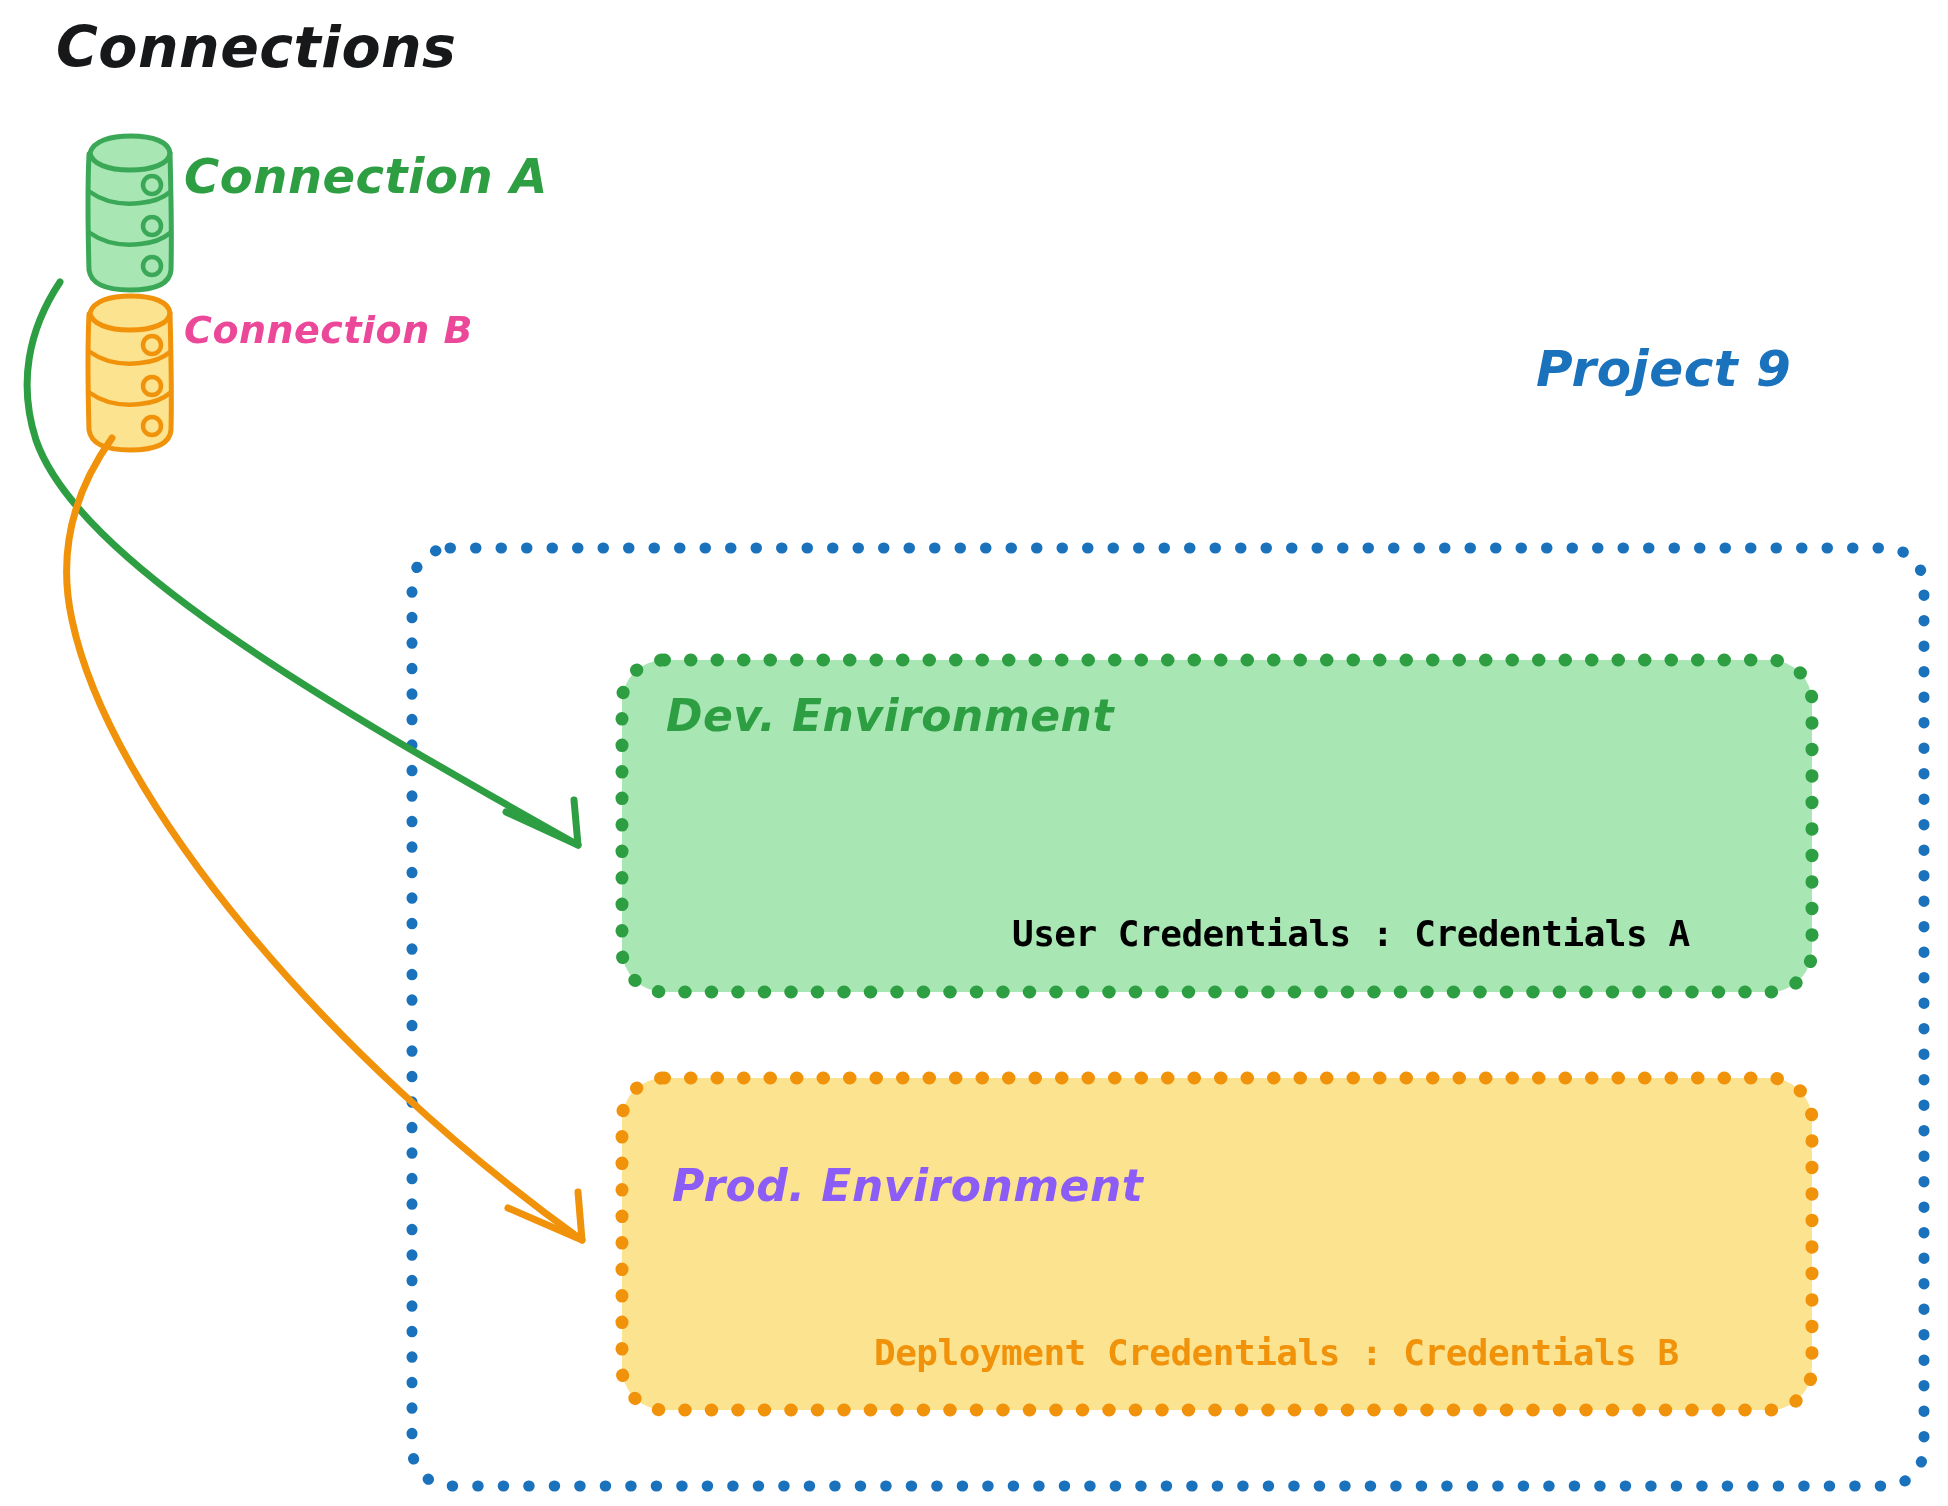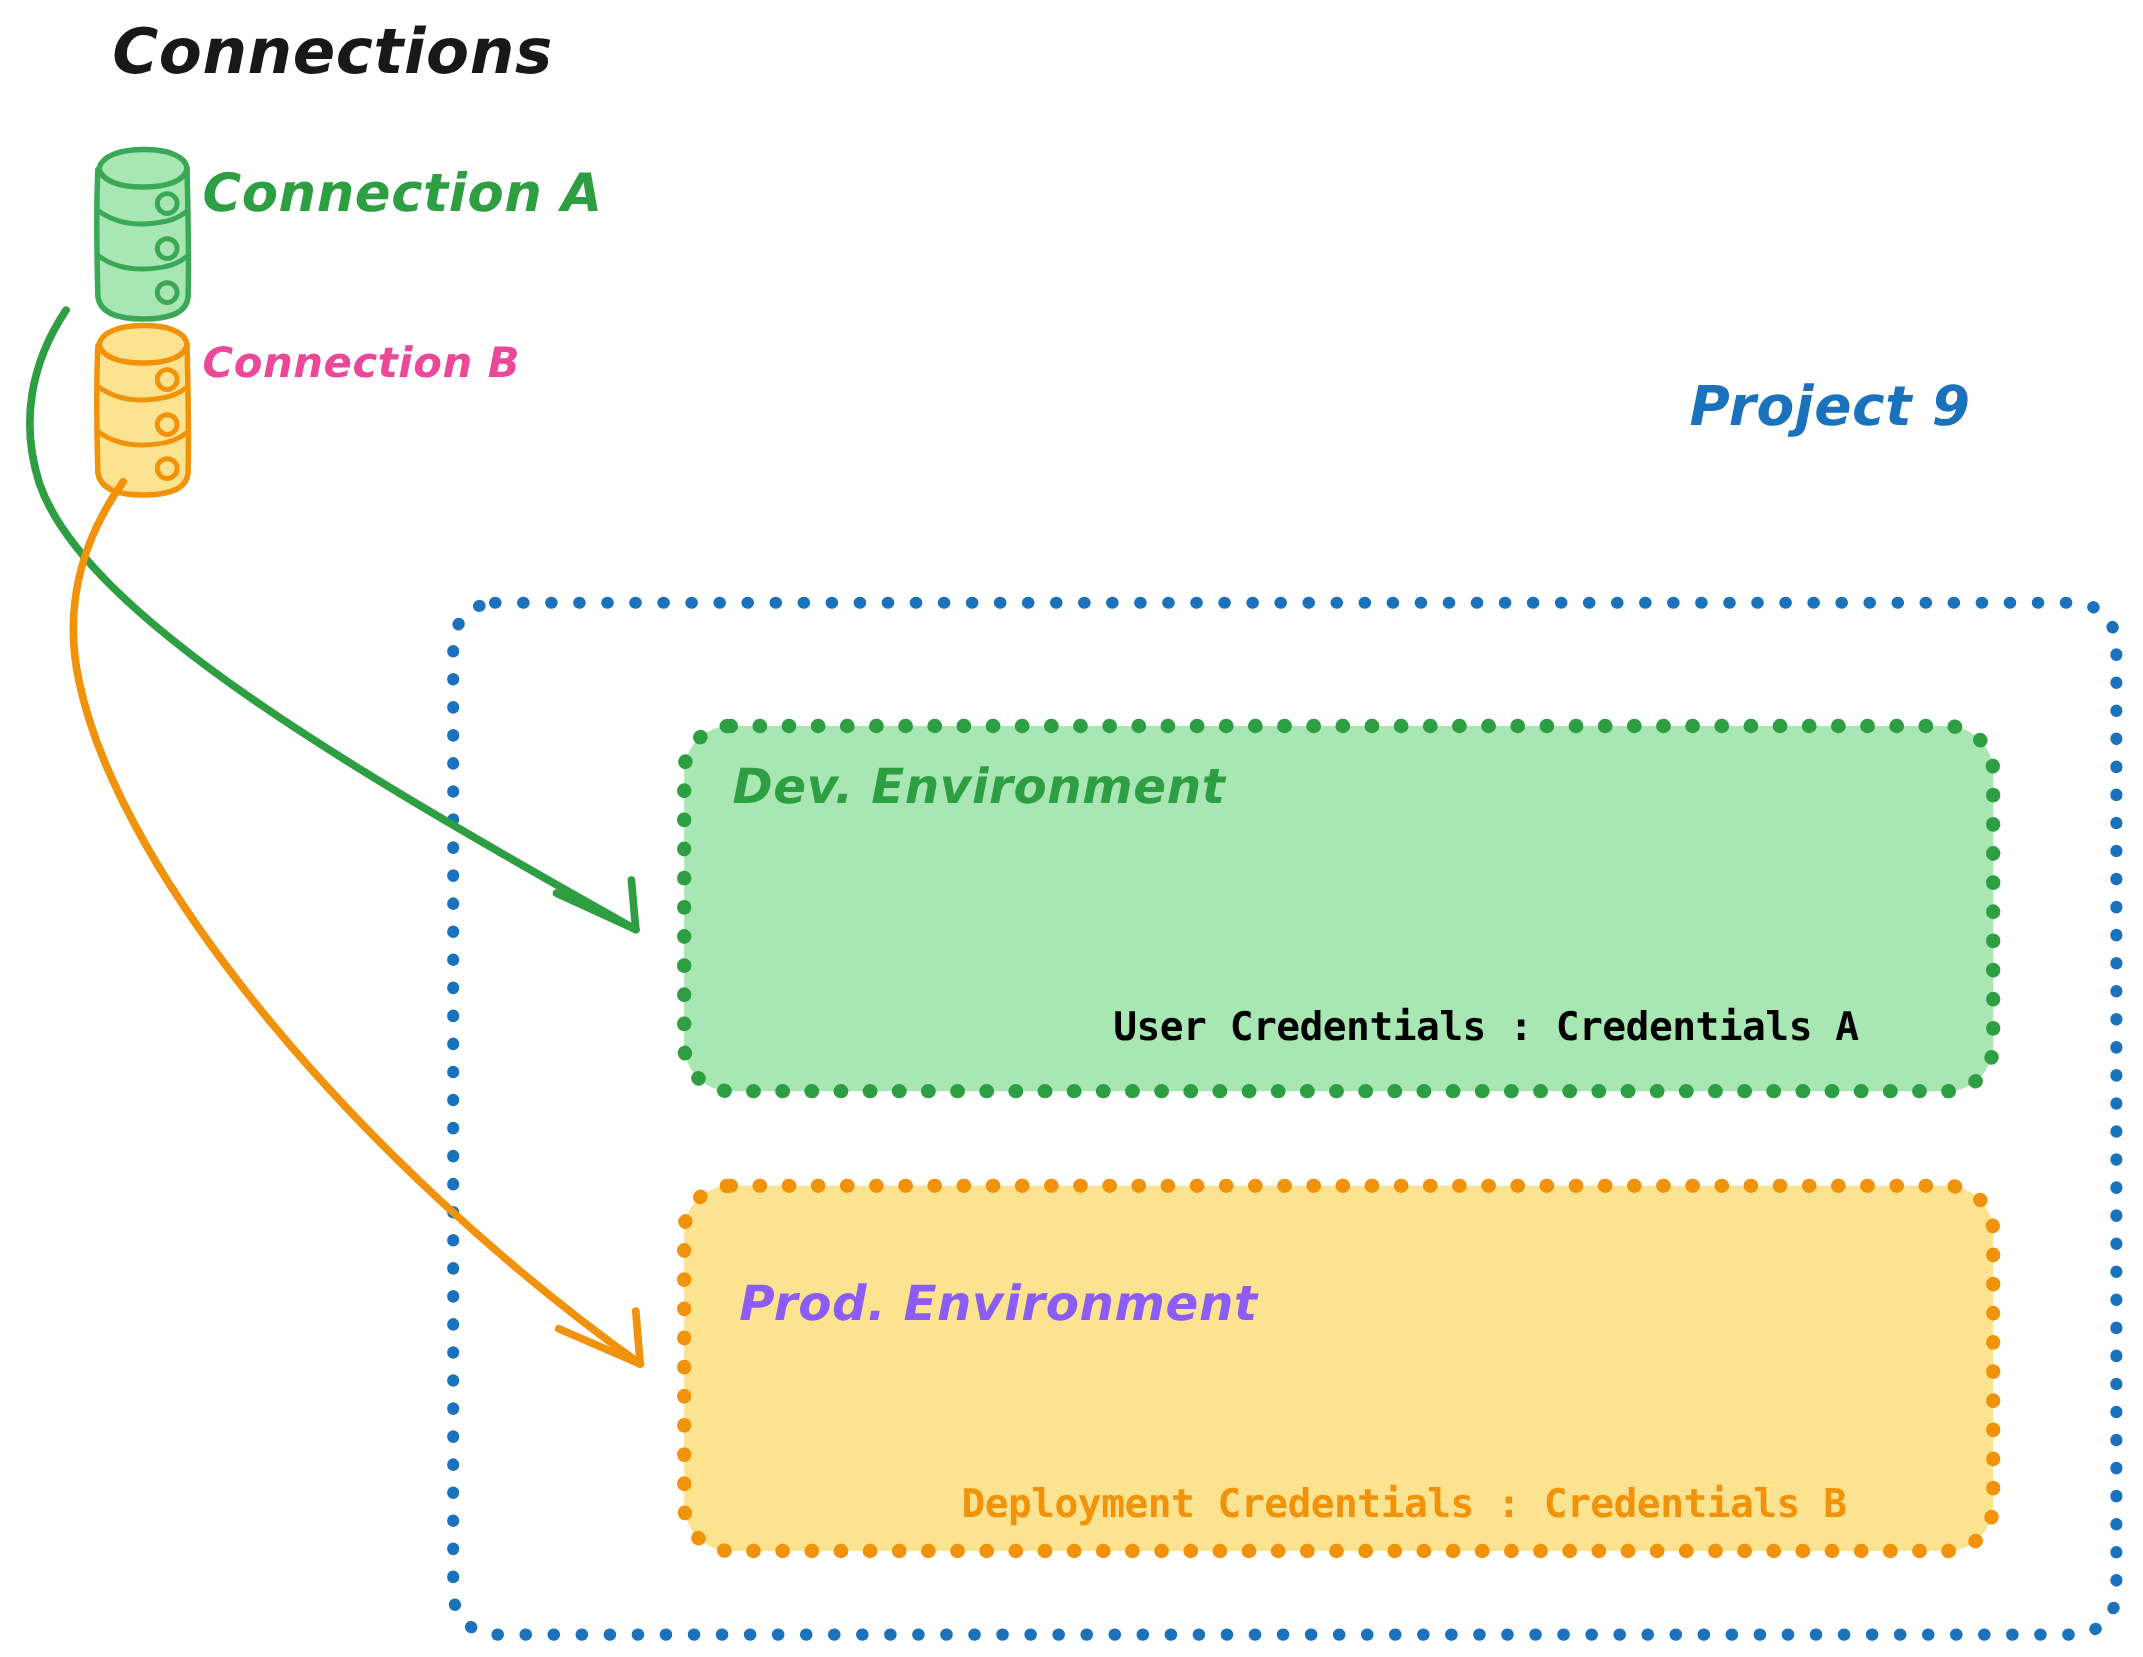--- a/index.html
+++ b/index.html
@@ -32,21 +32,20 @@
     font-family: "DejaVu Sans Mono", monospace;
     font-weight: 700;
     letter-spacing: -0.5px;
   }
   .abs { position: absolute; white-space: nowrap; }
 
   #title-connections {
     left: 56px; top: 14px;
     font-size: 57px;
     color: #17181a;
-    margin-left: 46px;
   }
   #label-conn-a {
     left: 184px; top: 148px;
     font-size: 48px;
     color: #2e9e43;
   }
   #label-conn-b {
     left: 184px; top: 308px;
     font-size: 38px;
     color: #ec4899;
@@ -68,21 +67,20 @@
   }
   #label-dev-cred {
     left: 1012px; top: 913px;
     font-size: 36px;
     color: #000000;
   }
   #label-prod-cred {
     left: 874px; top: 1332px;
     font-size: 36px;
     color: #f1920b;
-    margin-top: 15px;
   }
 </style>
 </head>
 <body>
 
 <div id="canvas">
 
   <svg class="layer" viewBox="0 0 1948 1506">
 
     <rect x="412" y="548" width="1512" height="938" rx="38" ry="38" fill="none" stroke="#1a72bd" stroke-width="11" stroke-linecap="round" stroke-dasharray="0.5 25"></rect>

